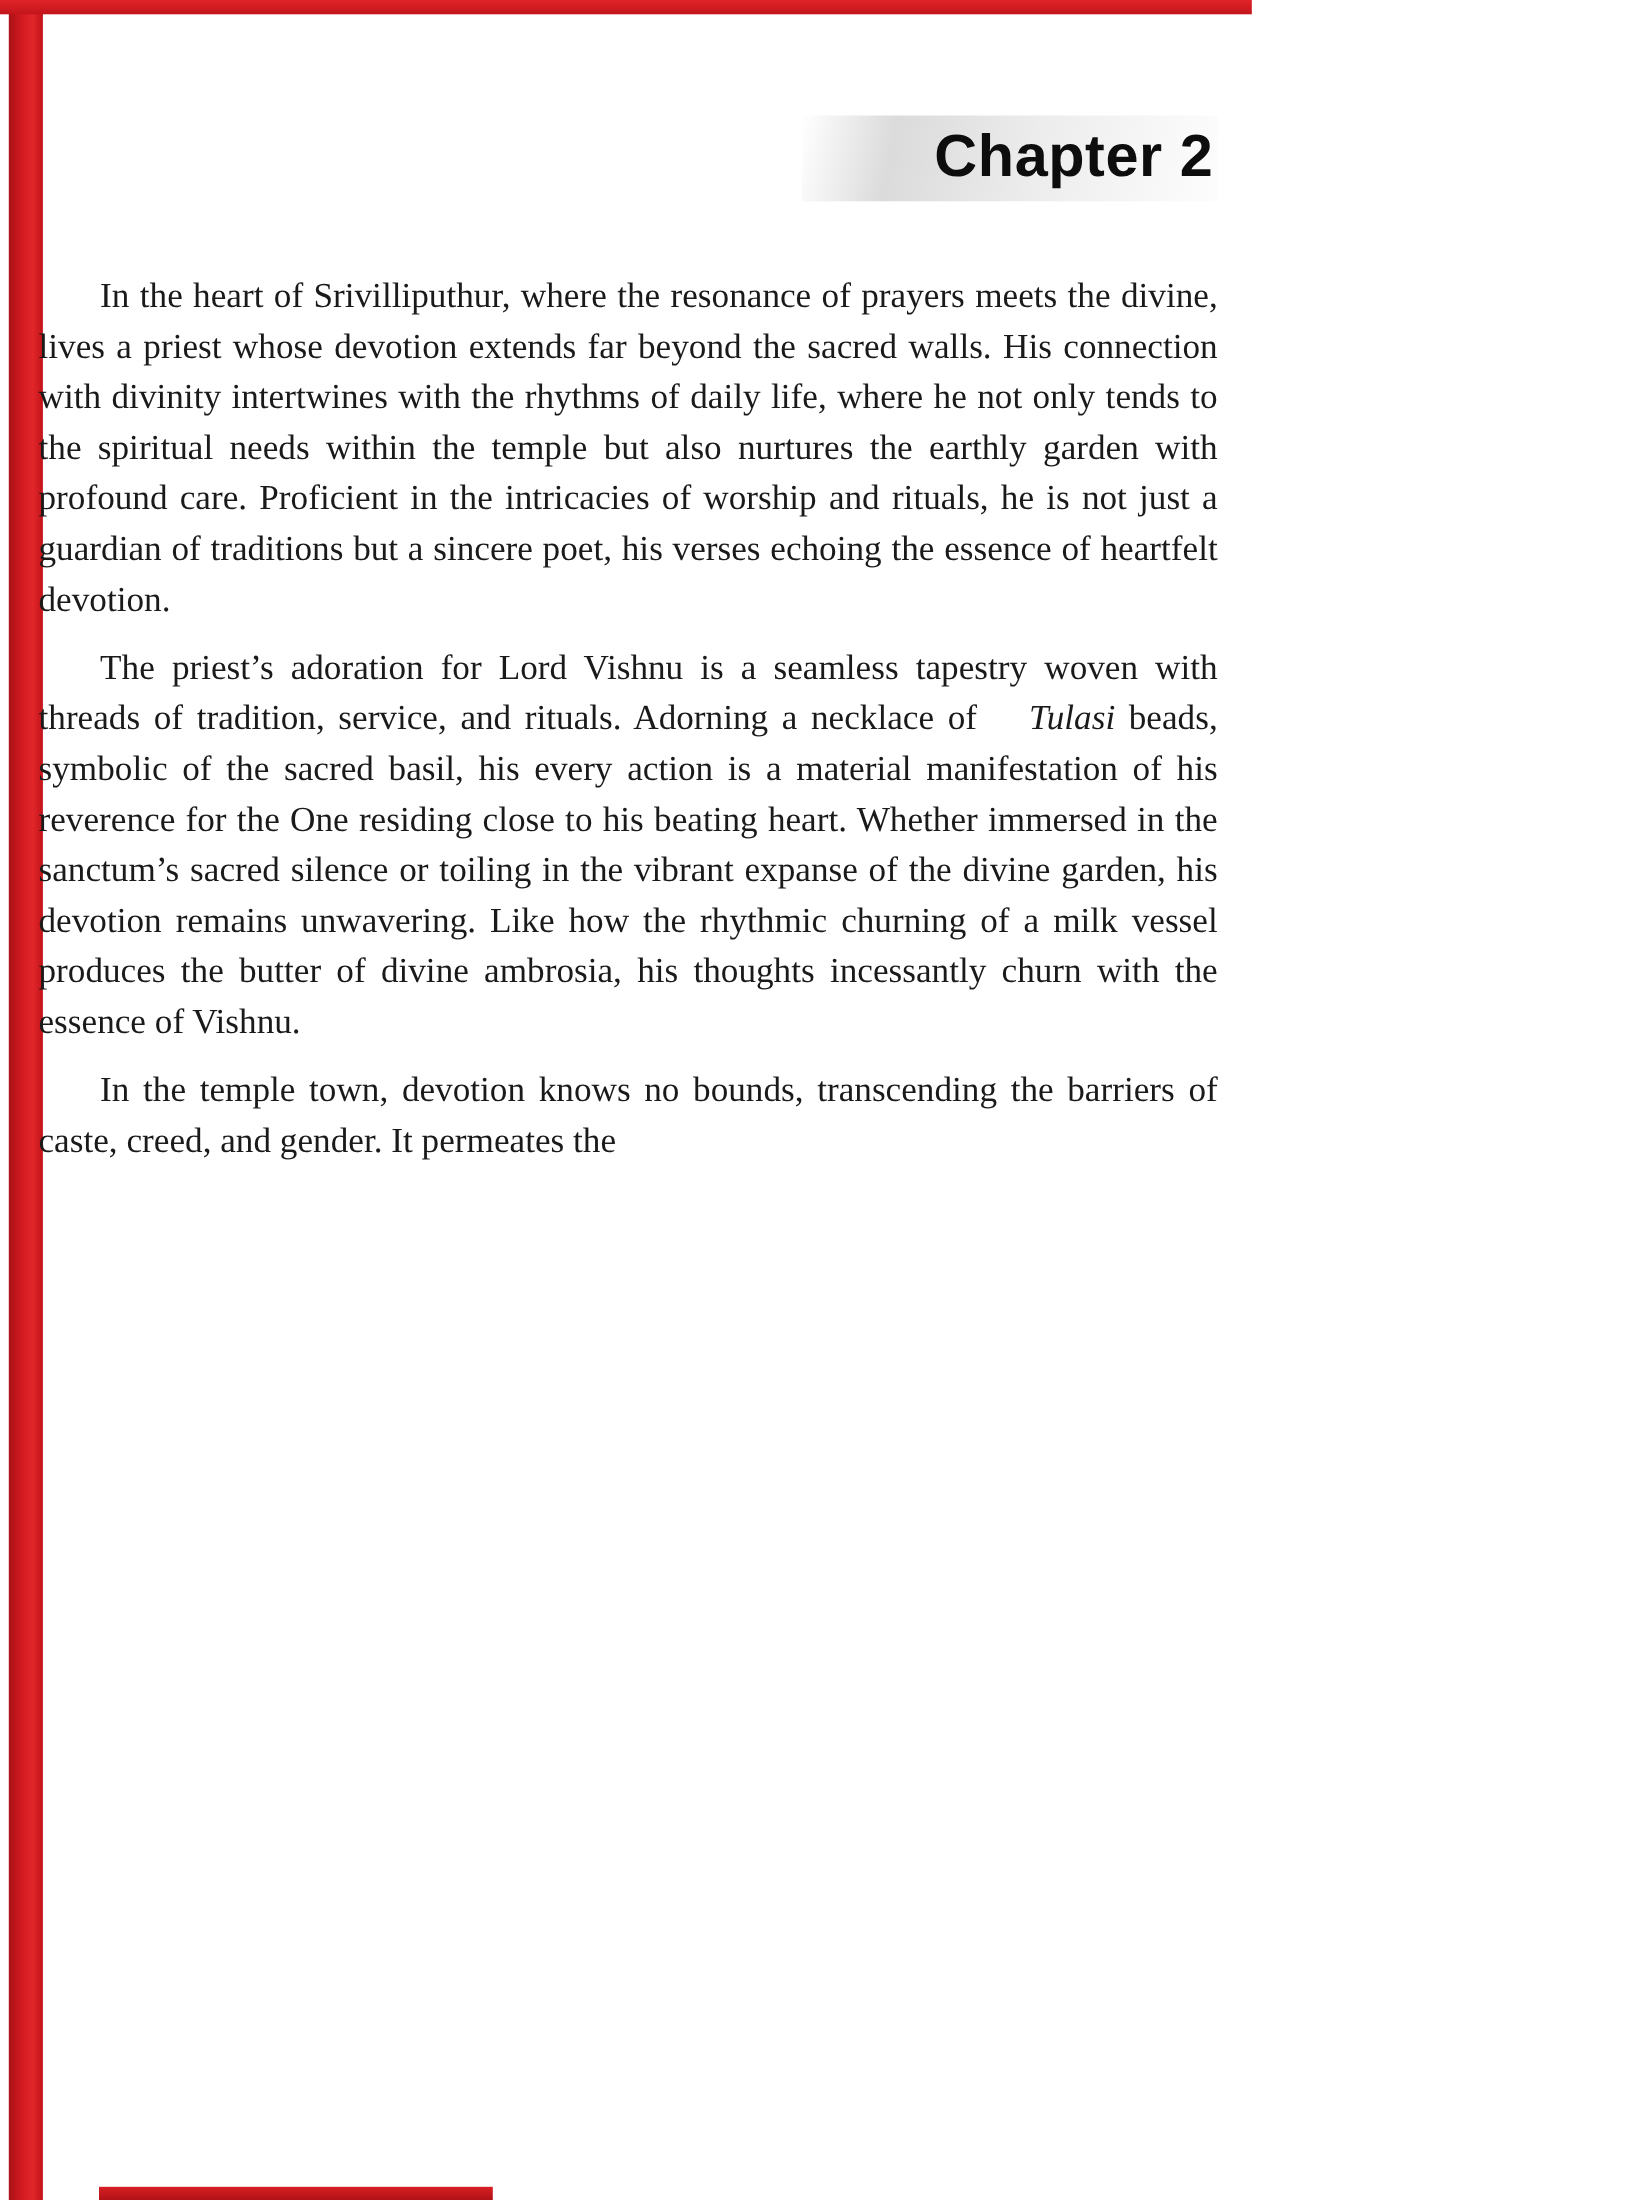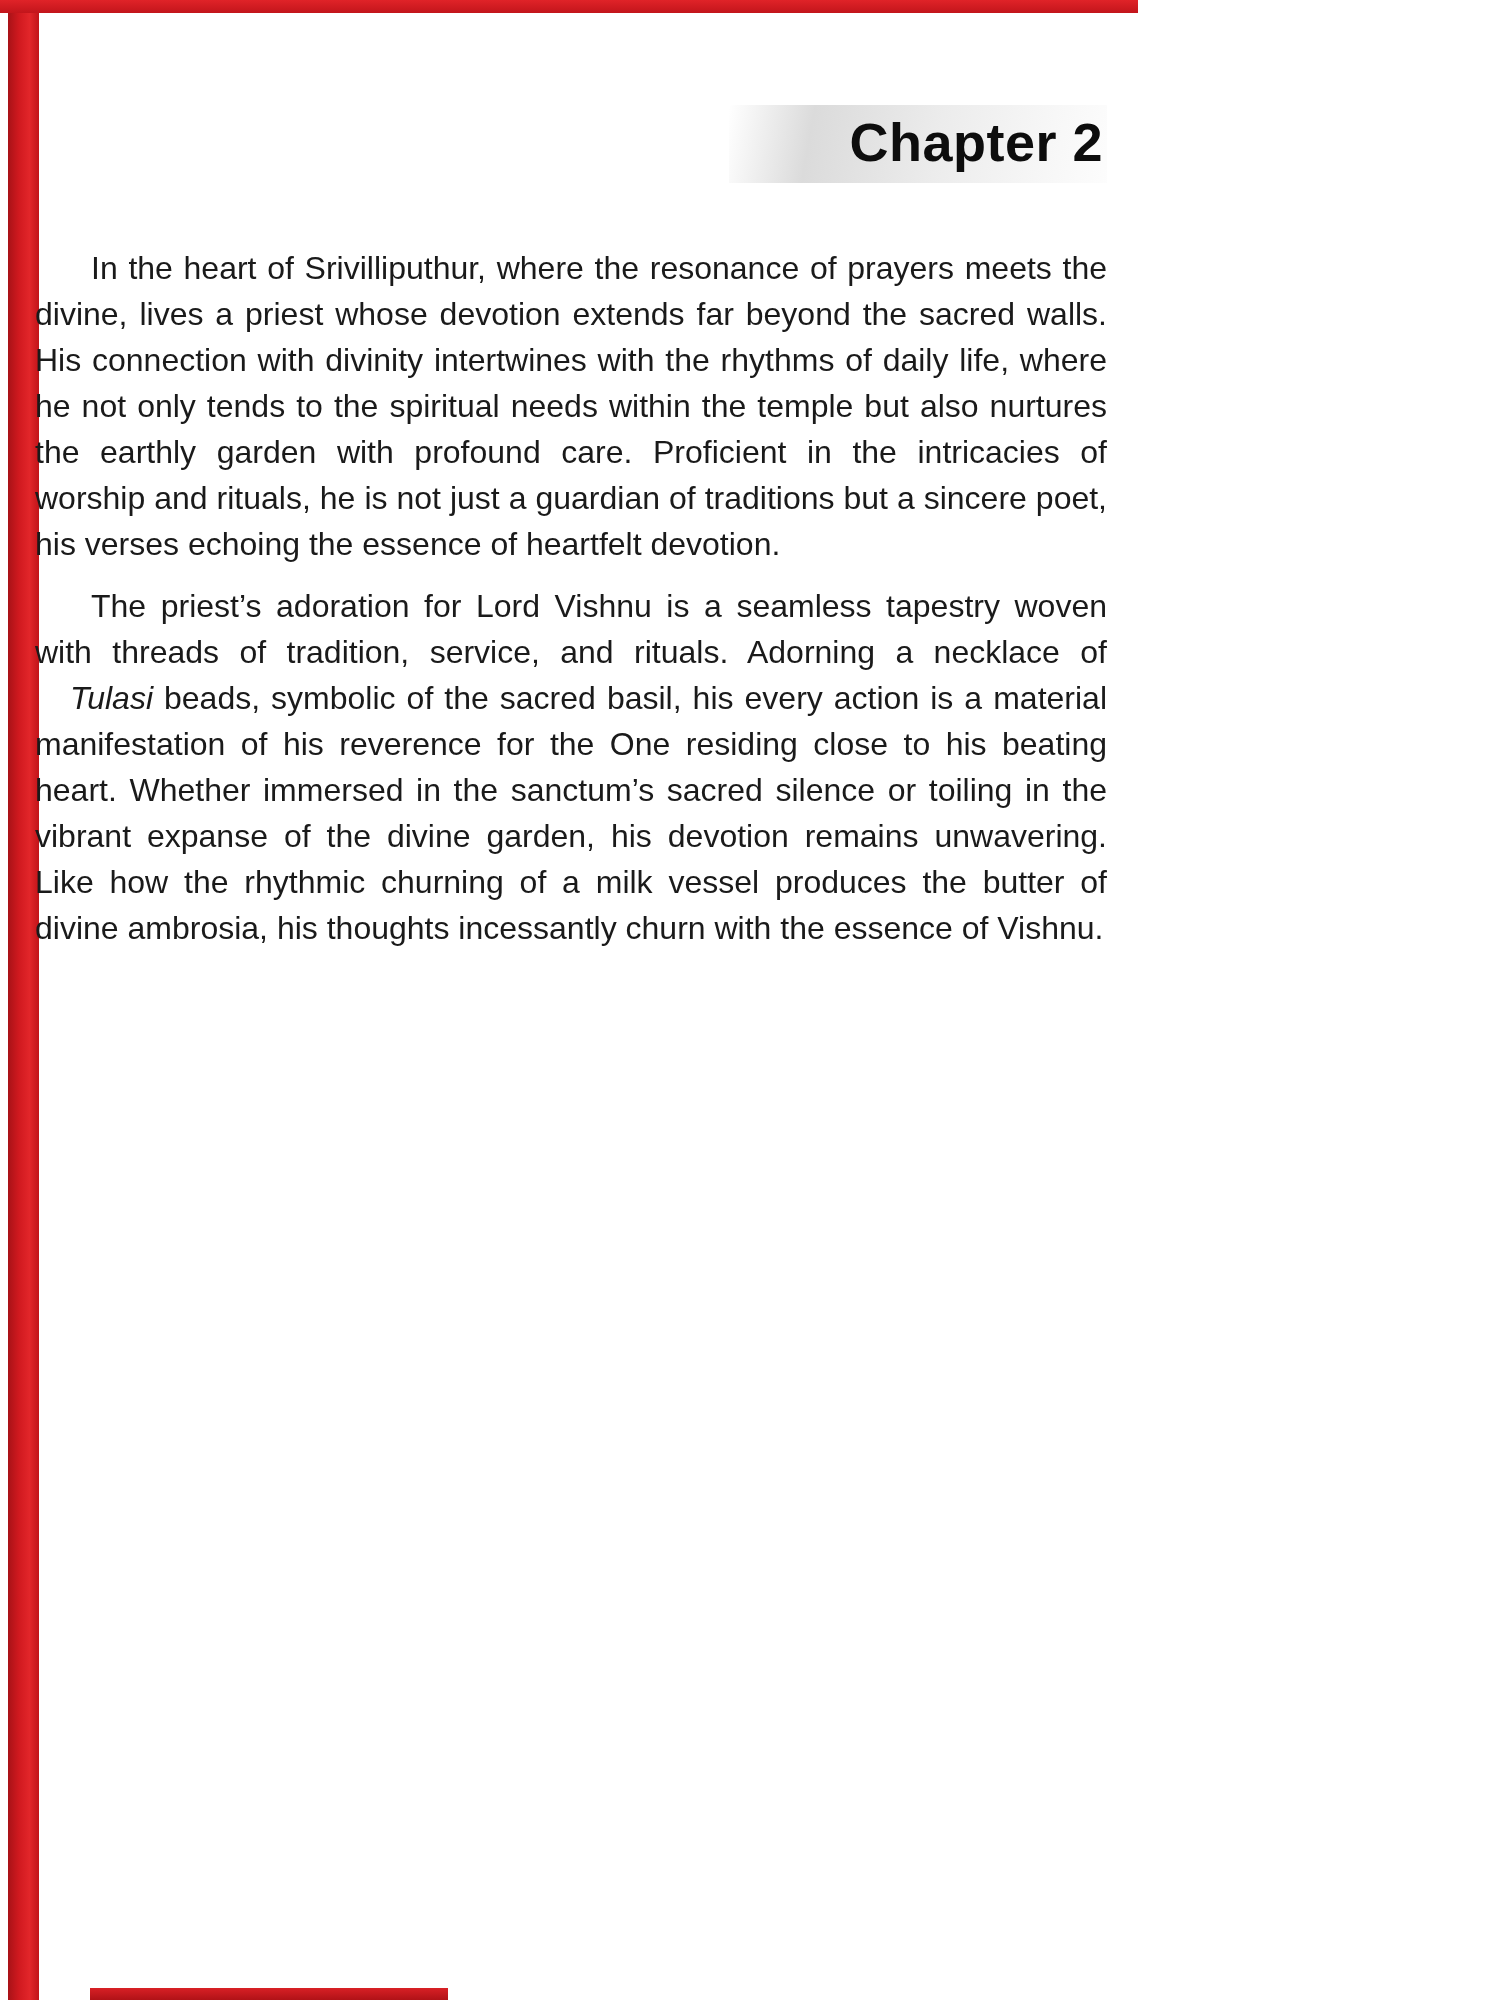--- a/index.html
+++ b/index.html
@@ -81,20 +81,21 @@
   .body {
     margin-top: 62px;
     font-size: 32px;
     line-height: 46px;
     text-align: justify;
     color: #1a1a1a;
   }
   .body p {
     margin: 0 0 16px 0;
     text-indent: 56px;
+    font-family: Liberation Serif, serif;
   }
   .body p:last-child {
     margin-bottom: 0;
   }
   .body i {
     font-style: italic;
     margin-left: 35px;
   }
 </style>
 </head>
@@ -112,16 +113,17 @@
       <span class="chapter-label">Chapter 2</span>
     </div>
 
 
     <div class="body">
 
       <p><span>In the heart of Srivilliputhur, where the resonance of prayers meets the divine, lives a priest whose devotion extends far beyond the sacred walls. His connection with divinity intertwines with the rhythms of daily life, where he not only tends to the spiritual needs within the temple but also nurtures the earthly garden with profound care. Proficient in the intricacies of worship and rituals, he is not just a guardian of traditions but a sincere poet, his verses echoing the essence of heartfelt devotion.</span></p>
 
       <p><span>The priest’s adoration for Lord Vishnu is a seamless tapestry woven with threads of tradition, service, and rituals. Adorning a necklace of </span><i>Tulasi</i><span> beads, symbolic of the sacred basil, his every action is a material manifestation of his reverence for the One residing close to his beating heart. Whether immersed in the sanctum’s sacred silence or toiling in the vibrant expanse of the divine garden, his devotion remains unwavering. Like how the rhythmic churning of a milk vessel produces the butter of divine ambrosia, his thoughts incessantly churn with the essence of Vishnu.</span></p>
 
+      <p><span>In the temple town, devotion knows no bounds, transcending the barriers of caste, creed, and gender. It permeates the</span></p>
 
     </div>
   </div>
 </div>
 
 </body></html>

